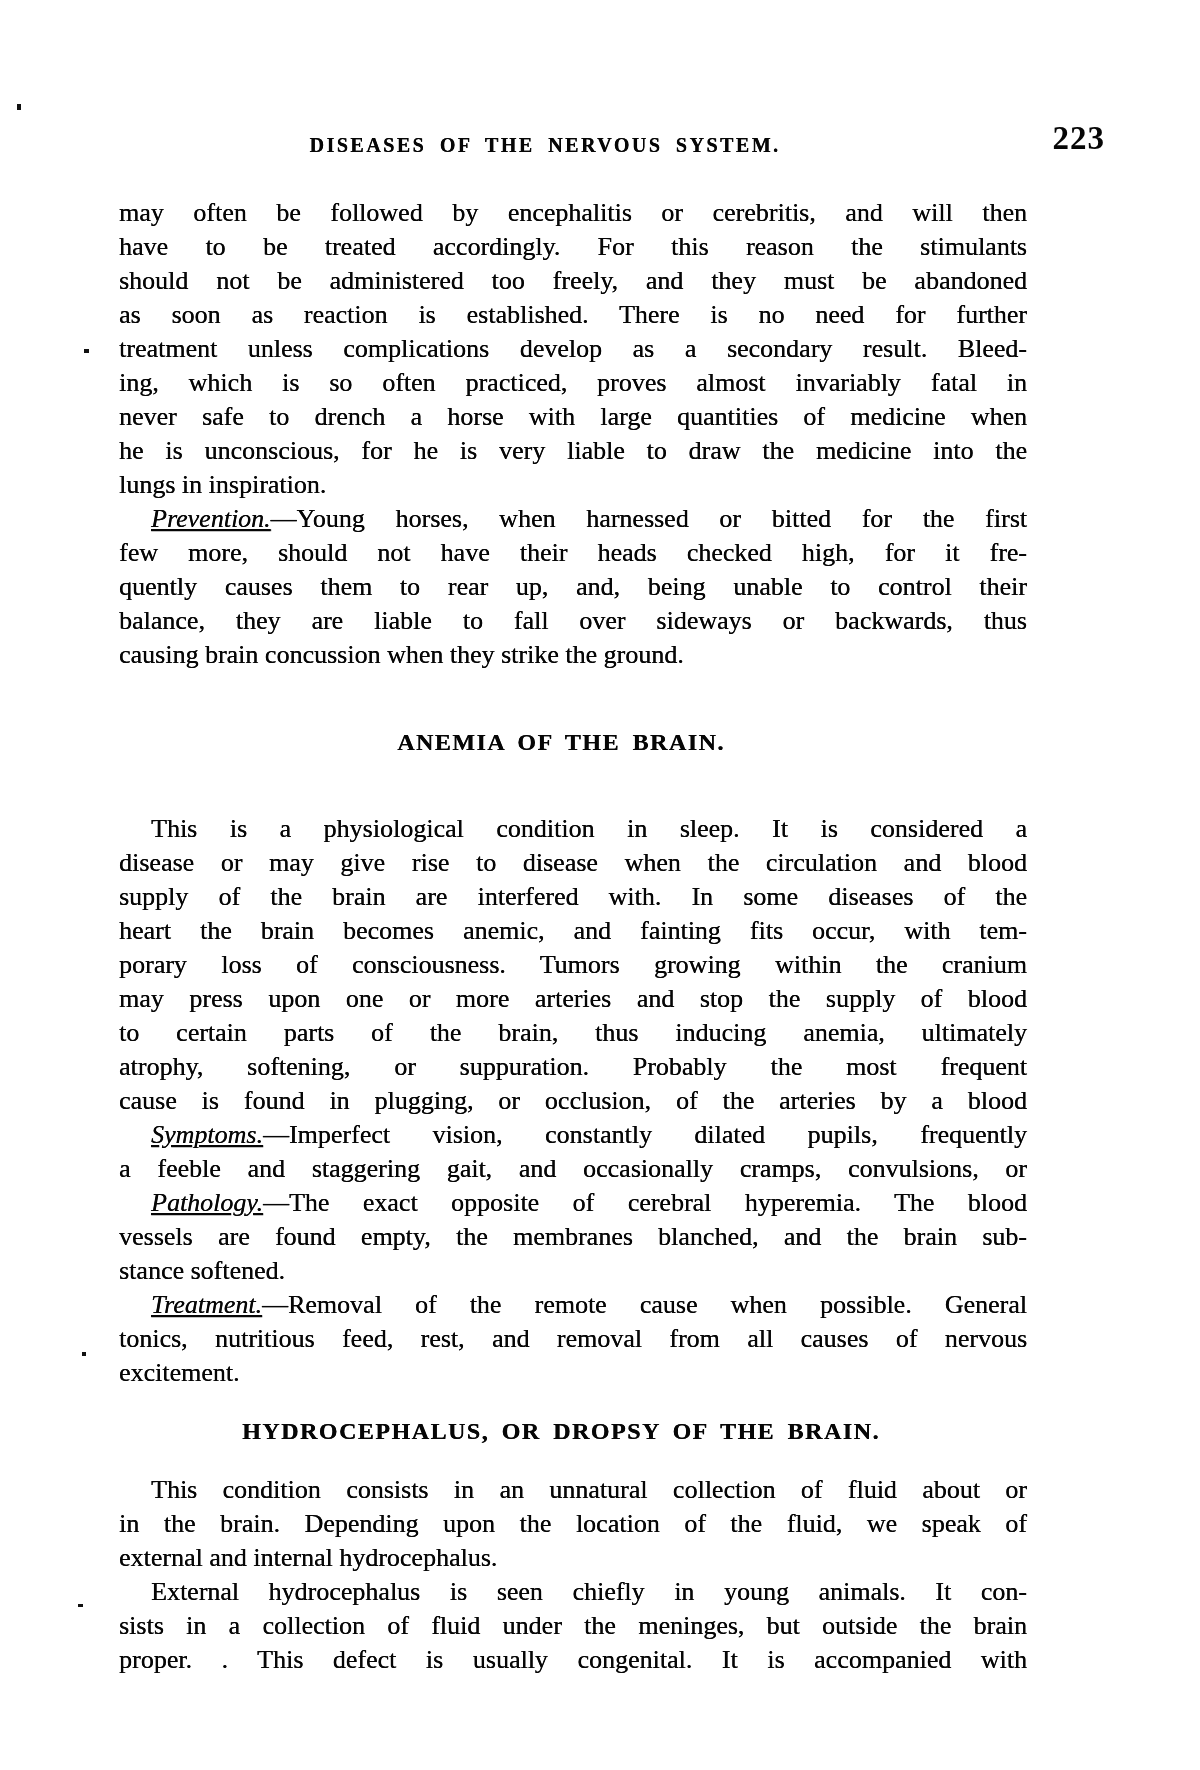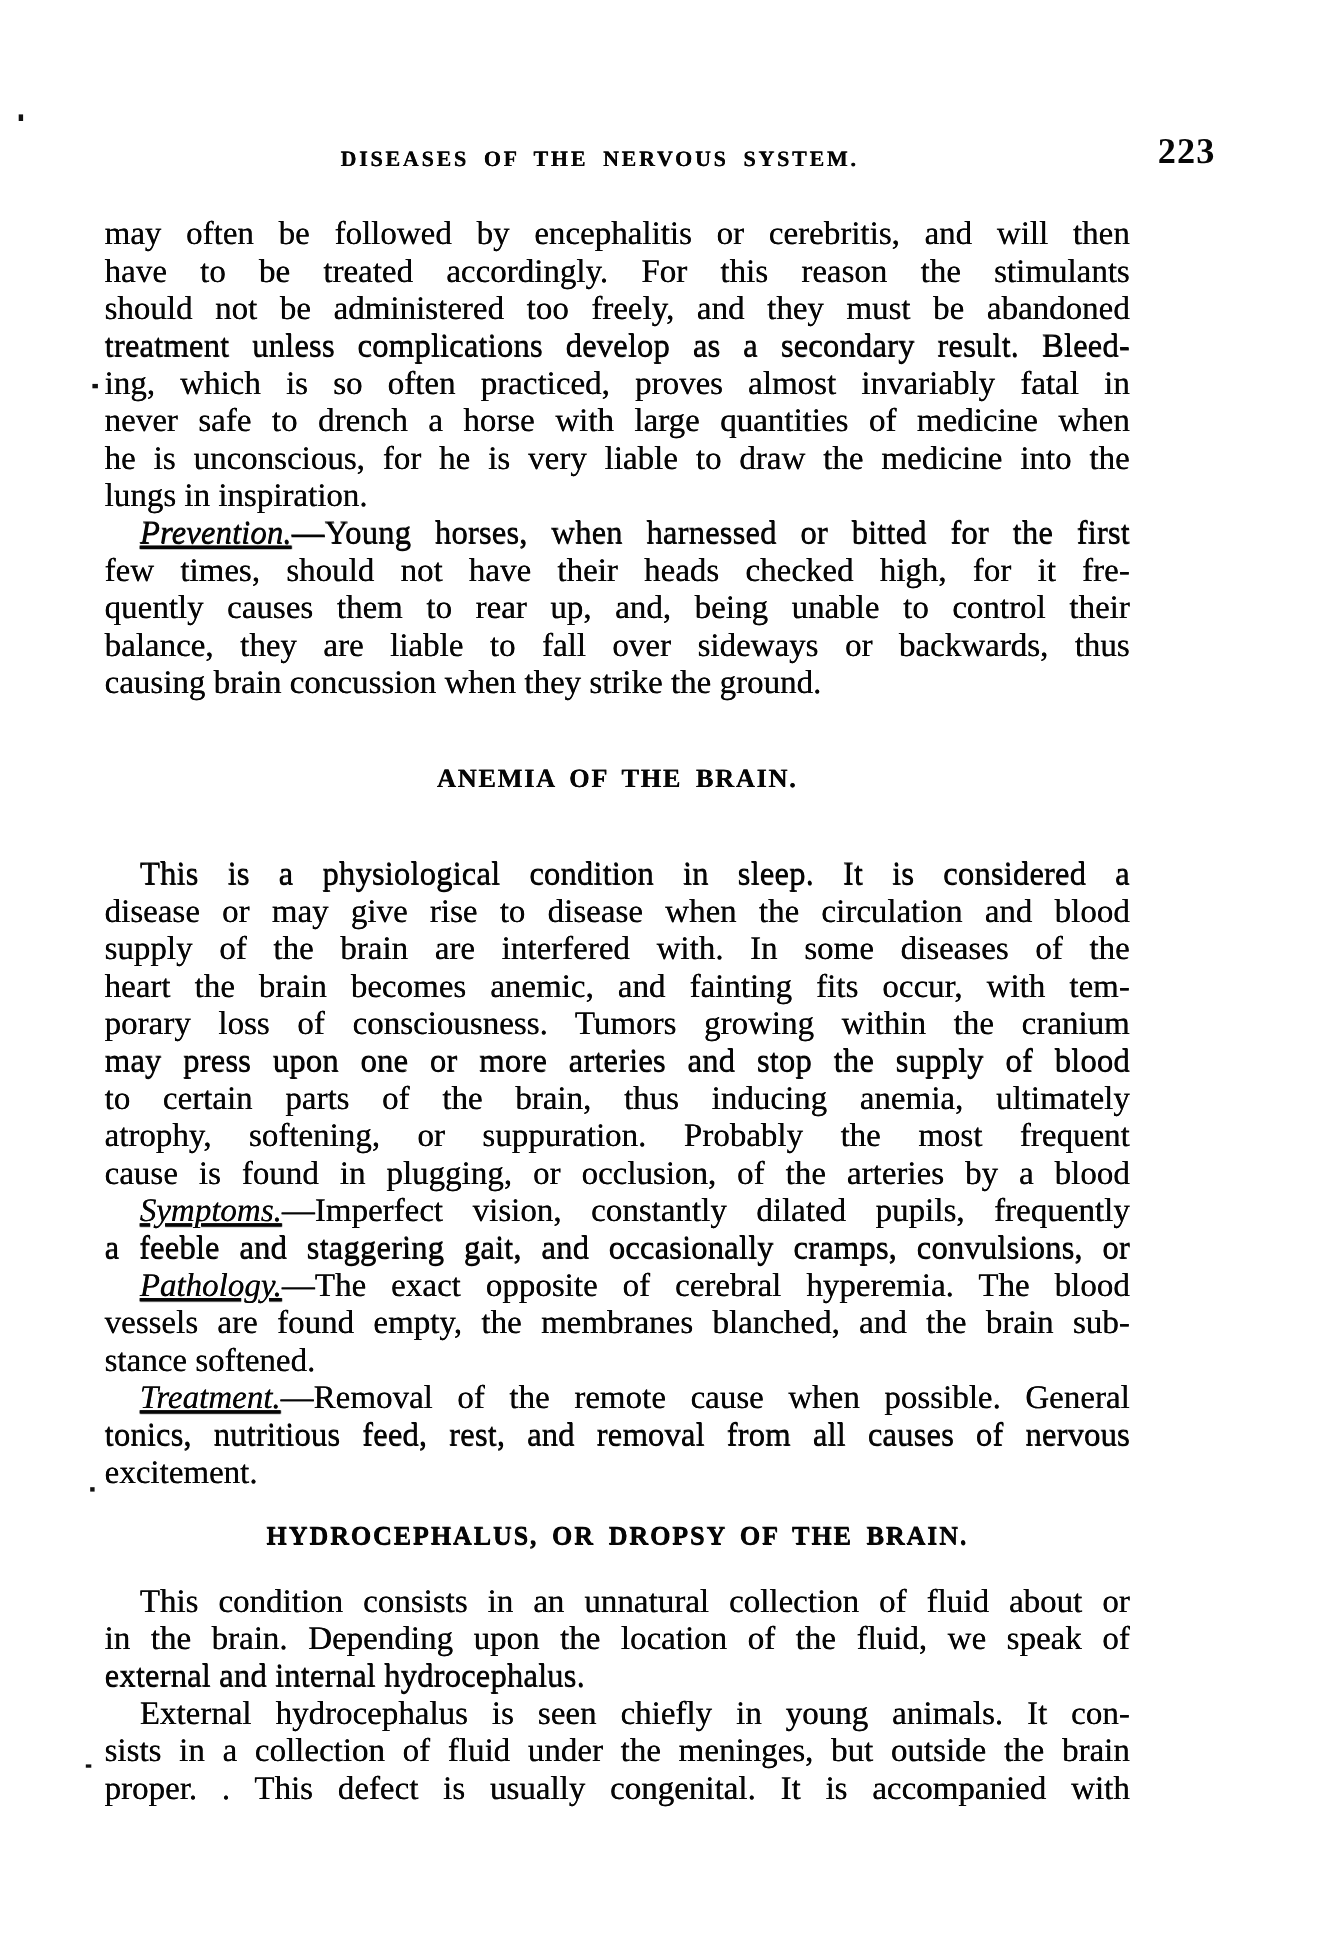--- a/index.html
+++ b/index.html
@@ -35,29 +35,30 @@
     font-size: 33px;
     font-weight: 700;
     letter-spacing: 1px;
   }
   .body-col {
     margin: 34px 95px 0 95px;
     width: 932px;
   }
   .para { margin: 0; }
   .line {
-    font-size: 30px;
+    font-size: 26px;
     height: 34px;
     line-height: 34px;
     text-align: justify;
     text-align-last: justify;
     text-justify: inter-word;
     white-space: nowrap;
     overflow: visible;
     text-shadow: 0.25px 0.25px 0 currentColor;
+    margin-left: 24px;
   }
   .line.indent { text-indent: 32px; }
   .line.last { text-align-last: left; }
   .line i { font-style: italic; text-decoration: underline; }
   .sect-head {
     margin: 55px 0;
     height: 30px;
     line-height: 30px;
     text-align: center;
     font-size: 24px;
@@ -81,29 +82,30 @@
   <div class="running-head">
     <span class="rh-title">DISEASES OF THE NERVOUS SYSTEM.</span>
     <span class="page-num">223</span>
   </div>
 
   <div class="body-col">
     <div class="para">
         <div class="line">may often be followed by encephalitis or cerebritis, and will then</div>
         <div class="line">have to be treated accordingly. For this reason the stimulants</div>
         <div class="line">should not be administered too freely, and they must be abandoned</div>
+        <div class="line">as soon as reaction is established. There is no need for further</div>
         <div class="line">treatment unless complications develop as a secondary result. Bleed-</div>
         <div class="line">ing, which is so often practiced, proves almost invariably fatal in</div>
         <div class="line">never safe to drench a horse with large quantities of medicine when</div>
         <div class="line">he is unconscious, for he is very liable to draw the medicine into the</div>
         <div class="line last">lungs in inspiration.</div>
       </div>
     <div class="para">
         <div class="line indent"><i>Prevention.</i>—Young horses, when harnessed or bitted for the first</div>
-        <div class="line">few times, should not have their heads checked high, for it fre-</div>
+        <div class="line">few more, should not have their heads checked high, for it fre-</div>
         <div class="line">quently causes them to rear up, and, being unable to control their</div>
         <div class="line">balance, they are liable to fall over sideways or backwards, thus</div>
         <div class="line last">causing brain concussion when they strike the ground.</div>
       </div>
     <h2 class="sect-head">ANEMIA OF THE BRAIN.</h2>
     <div class="para">
         <div class="line indent">This is a physiological condition in sleep. It is considered a</div>
         <div class="line">disease or may give rise to disease when the circulation and blood</div>
         <div class="line">supply of the brain are interfered with. In some diseases of the</div>
         <div class="line">heart the brain becomes anemic, and fainting fits occur, with tem-</div>

